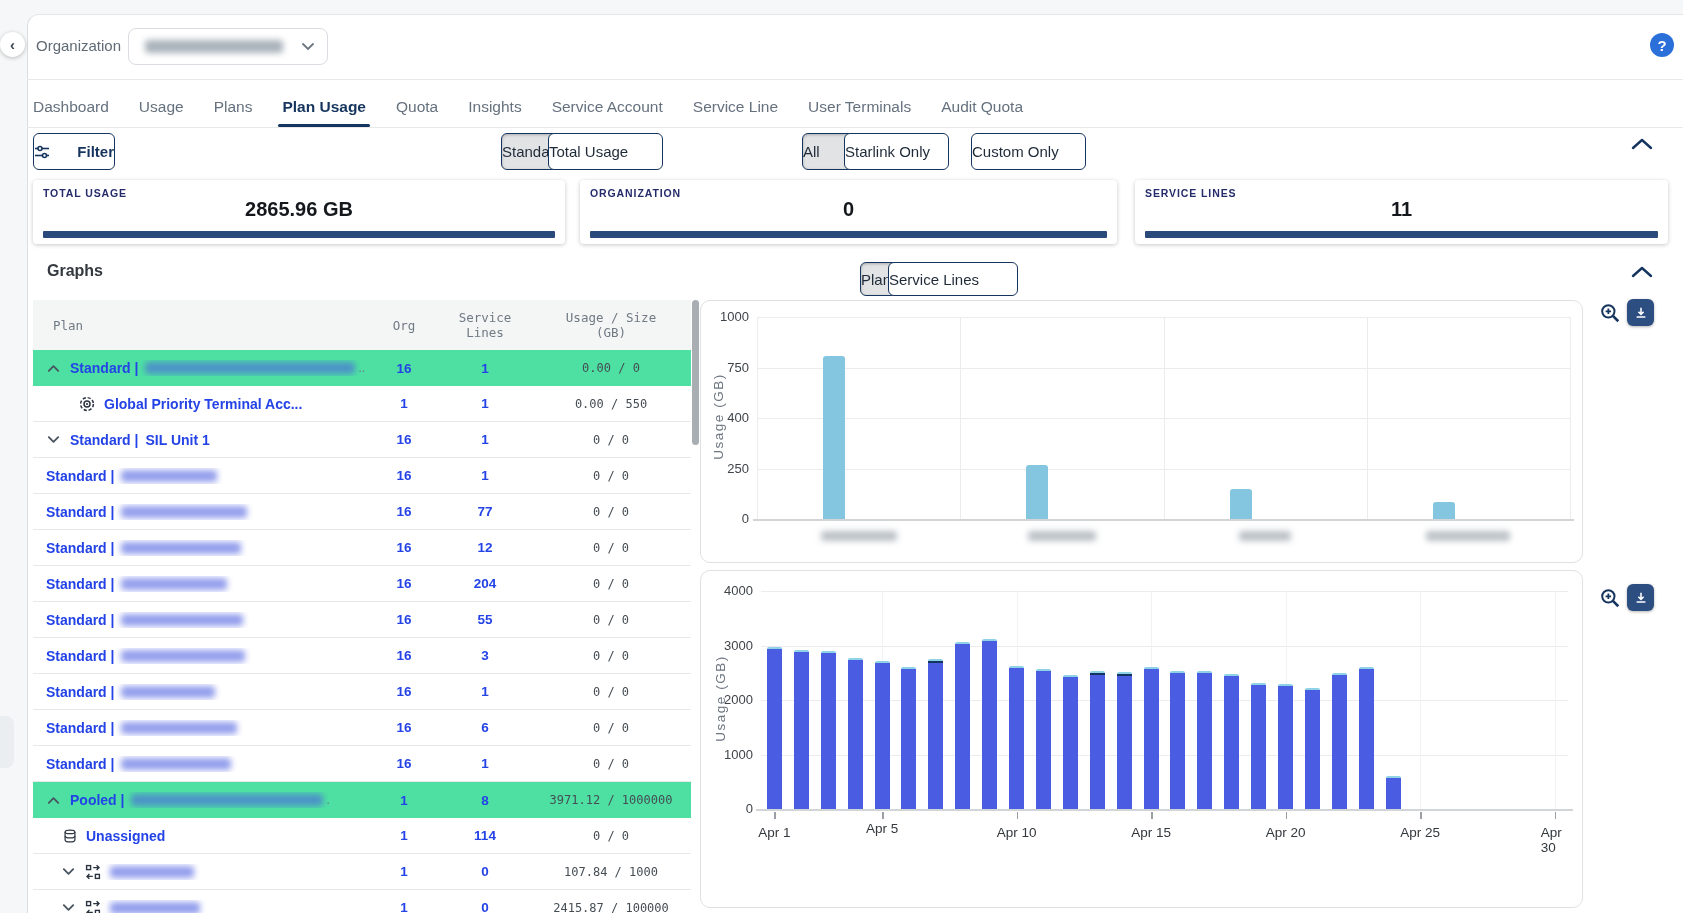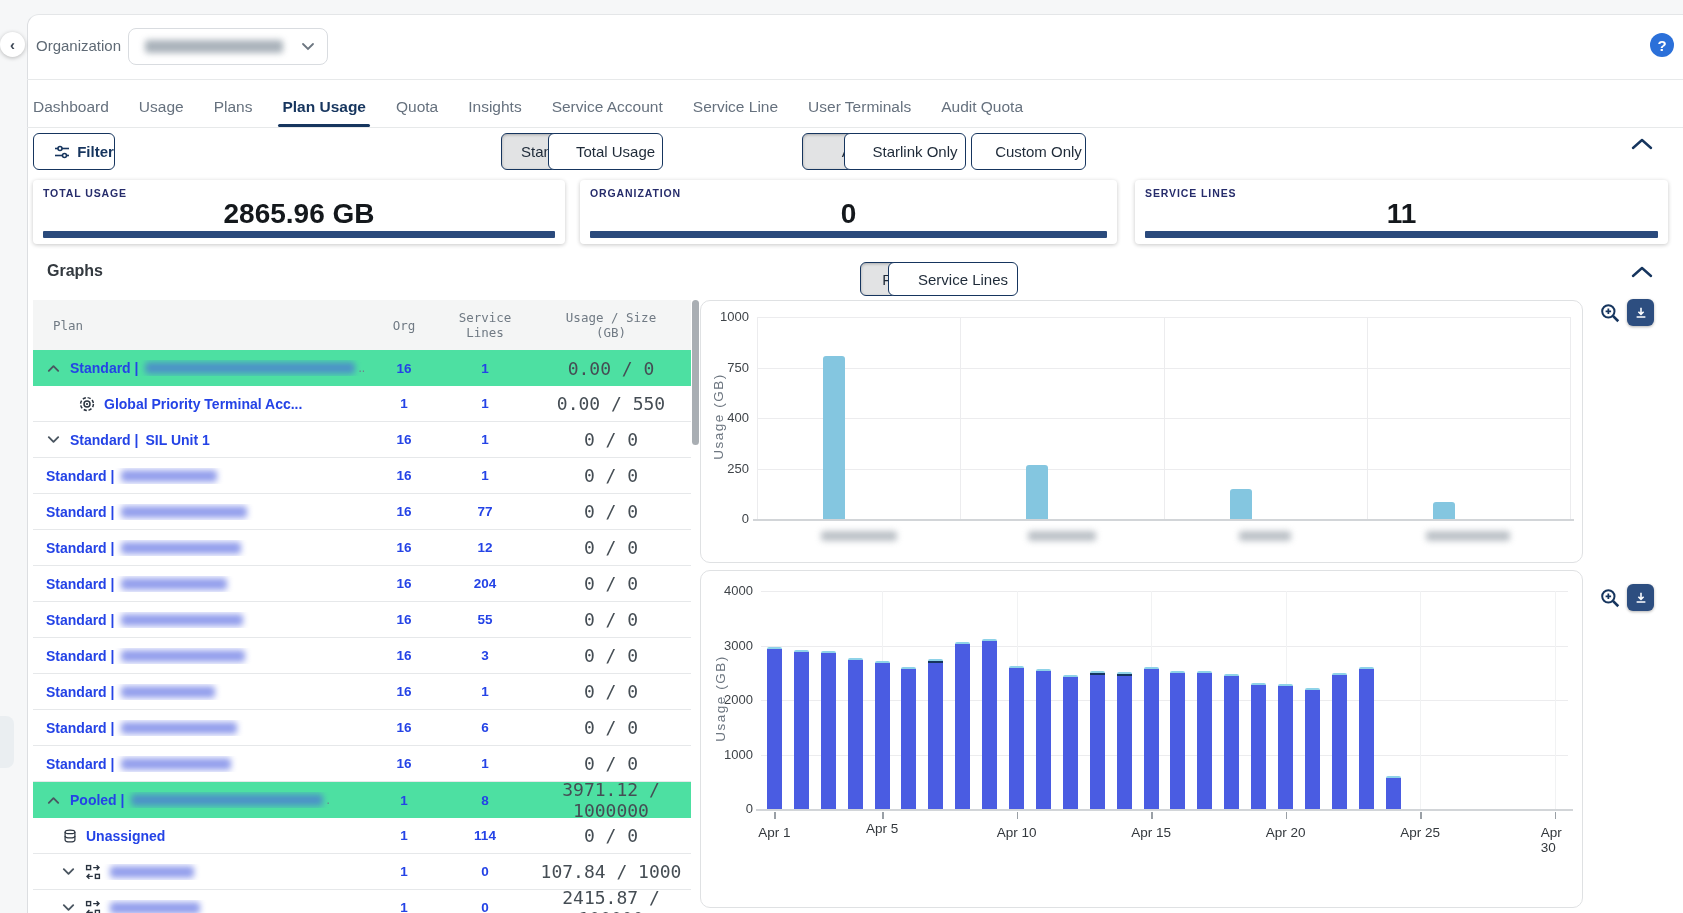--- a/index.html
+++ b/index.html
@@ -29,47 +29,47 @@
   .blur-xlab { position:absolute; height:10px; background:#aab1b8; border-radius:3px; filter:blur(3px); opacity:.8; }
 
   
   .tabs { position:absolute; left:33px; top:86px; height:41px; display:flex; gap:30px; align-items:center; }
   .tab { font-size:15.5px; color:#66717e; cursor:pointer; position:relative; height:41px; display:flex; align-items:center; }
   .tab.active { color:#16355e; font-weight:bold; }
   .tab.active::after { content:""; position:absolute; left:-4px; right:-4px; bottom:0; height:3px; background:#16355e; border-radius:2px; }
 
   
   .btn { border:1px solid #16355e; background:#fff; border-radius:6px; font-family:"Liberation Sans",sans-serif;
-    font-size:15px; color:#1e2a38; display:flex; align-items:center; justify-content:center; cursor:pointer; position:absolute; height:37px;padding-left:20px; }
+    font-size:15px; color:#1e2a38; display:flex; align-items:center; justify-content:space-between; cursor:pointer; position:absolute; height:37px; }
   .btn.sel { background:#e2e3e4; box-shadow:inset 0 1px 3px rgba(0,0,0,.25);margin-left:40px; }
   .filter-btn { left:33px; top:133px; width:82px; gap:7px; font-weight:bold; color:#16355e; }
   .sec-chevron { position:absolute; cursor:pointer; }
 
   
   .stat-card { position:absolute; top:180px; height:64px; background:#fff; border-radius:4px;
     box-shadow:0 1px 4px rgba(0,0,0,.22); }
   .stat-label { position:absolute; left:10px; top:7px; font-size:10.5px; font-weight:bold; letter-spacing:.9px; color:#262c6b; }
-  .stat-value { position:absolute; left:0; right:0; top:18px; text-align:center; font-size:28px; font-weight:bold; color:#14181c; }
+  .stat-value { position:absolute; left:0; right:0; top:18px; text-align:center; font-size:20px; font-weight:bold; color:#14181c; }
   .stat-bar { position:absolute; left:10px; right:10px; bottom:6px; height:7px; background:#2a4a7c; border-radius:1px; }
 
   .graphs-heading { position:absolute; left:47px; top:262px; font-size:16px; font-weight:bold; color:#33393f; }
 
   
   .ptable { position:absolute; left:33px; top:300px; width:658px; height:613px; overflow:hidden; }
   .thead { display:flex; height:50px; background:#f4f5f5; align-items:center;
     font-family:"DejaVu Sans Mono", monospace; font-size:12.5px; color:#707a84; }
   .trow { display:flex; height:36px; align-items:center; border-bottom:1px solid #e6e8ea; cursor:pointer; background:#fff; }
   .trow.hl { background:#4de0a2; border-bottom:none; }
   .c-plan { flex:1 1 auto; display:flex; align-items:center; overflow:hidden; white-space:nowrap; }
   .c-org { flex:0 0 70px; text-align:center; }
   .c-lines { flex:0 0 92px; text-align:center; }
   .c-usage { flex:0 0 160px; text-align:center; }
   .thead .c-plan { padding-left:20px; }
   .num { font-weight:bold; font-size:13.5px; color:#2443e6; }
-  .usage-val { font-family:"DejaVu Sans Mono", monospace; font-size:18px; color:#454d54; }
+  .usage-val { font-family:"DejaVu Sans Mono", monospace; font-size:12px; color:#454d54; }
   .plan-link { color:#2443e6; font-weight:bold; font-size:14px; }
   .plan-suffix { color:#6f7f8c; font-size:12px; margin-left:3px; }
   .rchev { display:flex; margin-right:9px; }
   .ricon { display:flex; margin-right:9px; }
   .scroll-thumb { position:absolute; left:692px; top:300px; width:7px; height:145px; background:#a9aeb3; border-radius:4px; cursor:pointer; }
 
   
   .chart-card { position:absolute; left:700px; width:883px; background:#fff; border:1px solid #dfe1e3; border-radius:10px; }
   .grid-h, .grid-v { position:absolute; background:#ececee; }
   .grid-h { height:1px; }
@@ -129,21 +129,21 @@
         </g>
       </svg>
     <span>Filter</span>
   </div>
   <div id="view-mode-toggle">
       <div class="btn sel" style="left: 461px; top: 133px; width: 81px; height: 37px;">Standard</div>
       <div class="btn" style="left: 548px; top: 133px; width: 115px; height: 37px;">Total Usage</div>
     </div>
   <div id="plan-scope-toggle">
       <div class="btn sel" style="left: 762px; top: 133px; width: 76px; height: 37px;">All</div>
-      <div class="btn" style="left: 844px; top: 133px; width: 122px; height: 37px;">Starlink Only</div>
+      <div class="btn" style="left: 844px; top: 133px; width: 105px; height: 37px;">Starlink Only</div>
       <div class="btn" style="left: 971px; top: 133px; width: 115px; height: 37px;">Custom Only</div>
     </div>
   <div class="sec-chevron" style="left:1630px; top:136px;">
     <svg width="24" height="15" viewBox="0 0 24 15">
         <polyline points="3,12 12,4 21,12" fill="none" stroke="#16355e" stroke-width="2.4" stroke-linecap="round" stroke-linejoin="round"></polyline>
       </svg>
   </div>
 
   <div class="stat-card" style="left:33px; width:532px;">
     <div class="stat-label">TOTAL USAGE</div>

